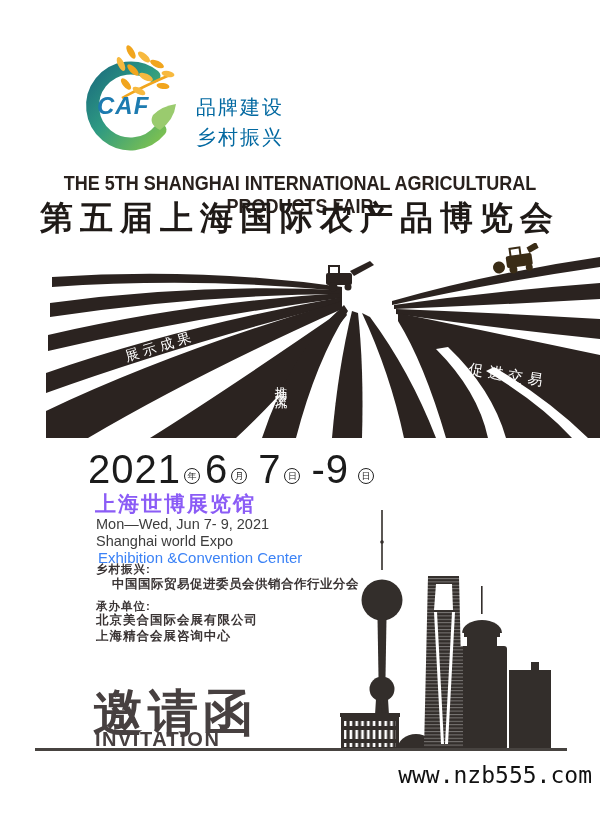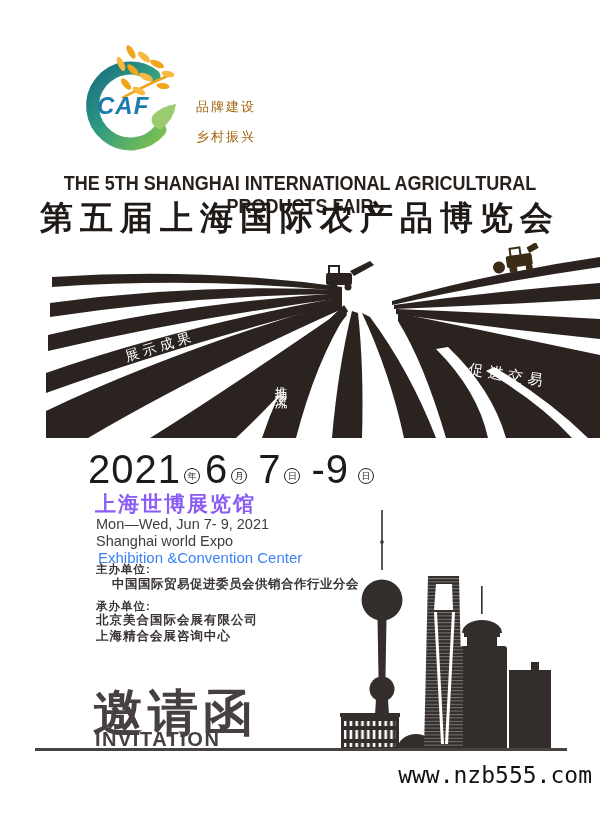--- a/index.html
+++ b/index.html
@@ -1,21 +1,21 @@
 <!DOCTYPE html>
 <html><head>
 <meta charset="utf-8">
 <style>
   html,body{margin:0;padding:0;background:#ffffff;}
   body{width:600px;height:814px;overflow:hidden;font-family:"Liberation Sans",sans-serif;}
   .poster{position:relative;width:600px;height:716px;background:#fff;}
 
   
   .logo-wrap{position:absolute;left:74px;top:44px;width:112px;height:118px;}
-  .slogan{position:absolute;left:196px;top:92px;color:#a16207;font-size:13px;line-height:30px;letter-spacing:2px;font-weight:400;}
+  .slogan{position:absolute;left:196px;top:92px;color:#0369a1;font-size:20px;line-height:30px;letter-spacing:2px;font-weight:400;}
 
   
   .title-en{position:absolute;left:0;top:172px;width:600px;text-align:center;
     font-size:20px;font-weight:700;color:#29211d;transform:scaleX(.9);letter-spacing:0;}
   .title-cn{position:absolute;left:0;top:196px;width:600px;text-align:center;
     font-family:"Liberation Serif","DejaVu Serif",serif;font-size:33px;font-weight:700;
     color:#1f1a17;letter-spacing:7px;}
 
   
   .field-svg{position:absolute;left:0;top:243px;width:600px;height:195px;}
@@ -162,21 +162,21 @@
     <span class="date-big">-9</span>
     <span class="date-gap"></span>
     <span class="date-unit">日</span>
   </div>
 
   <div class="venue-cn">上海世博展览馆</div>
   <div class="venue-l1">Mon—Wed, Jun 7- 9, 2021</div>
   <div class="venue-l2">Shanghai world Expo</div>
   <div class="venue-l3">Exhibition &amp;Convention Center</div>
 
-  <div class="org org-host-label">主办单位:</div>
+  <div class="org org-host-label">乡村振兴:</div>
   <div class="org org-host">中国国际贸易促进委员会供销合作行业分会</div>
   <div class="org org-org-label">承办单位:</div>
   <div class="org org-org1">北京美合国际会展有限公司</div>
   <div class="org org-org2">上海精合会展咨询中心</div>
 
   <div class="inv-cn">邀请函</div>
   <div class="inv-en">INVITATION</div>
 
   <svg class="skyline-svg" viewBox="330 504 240 248">
     <defs>

